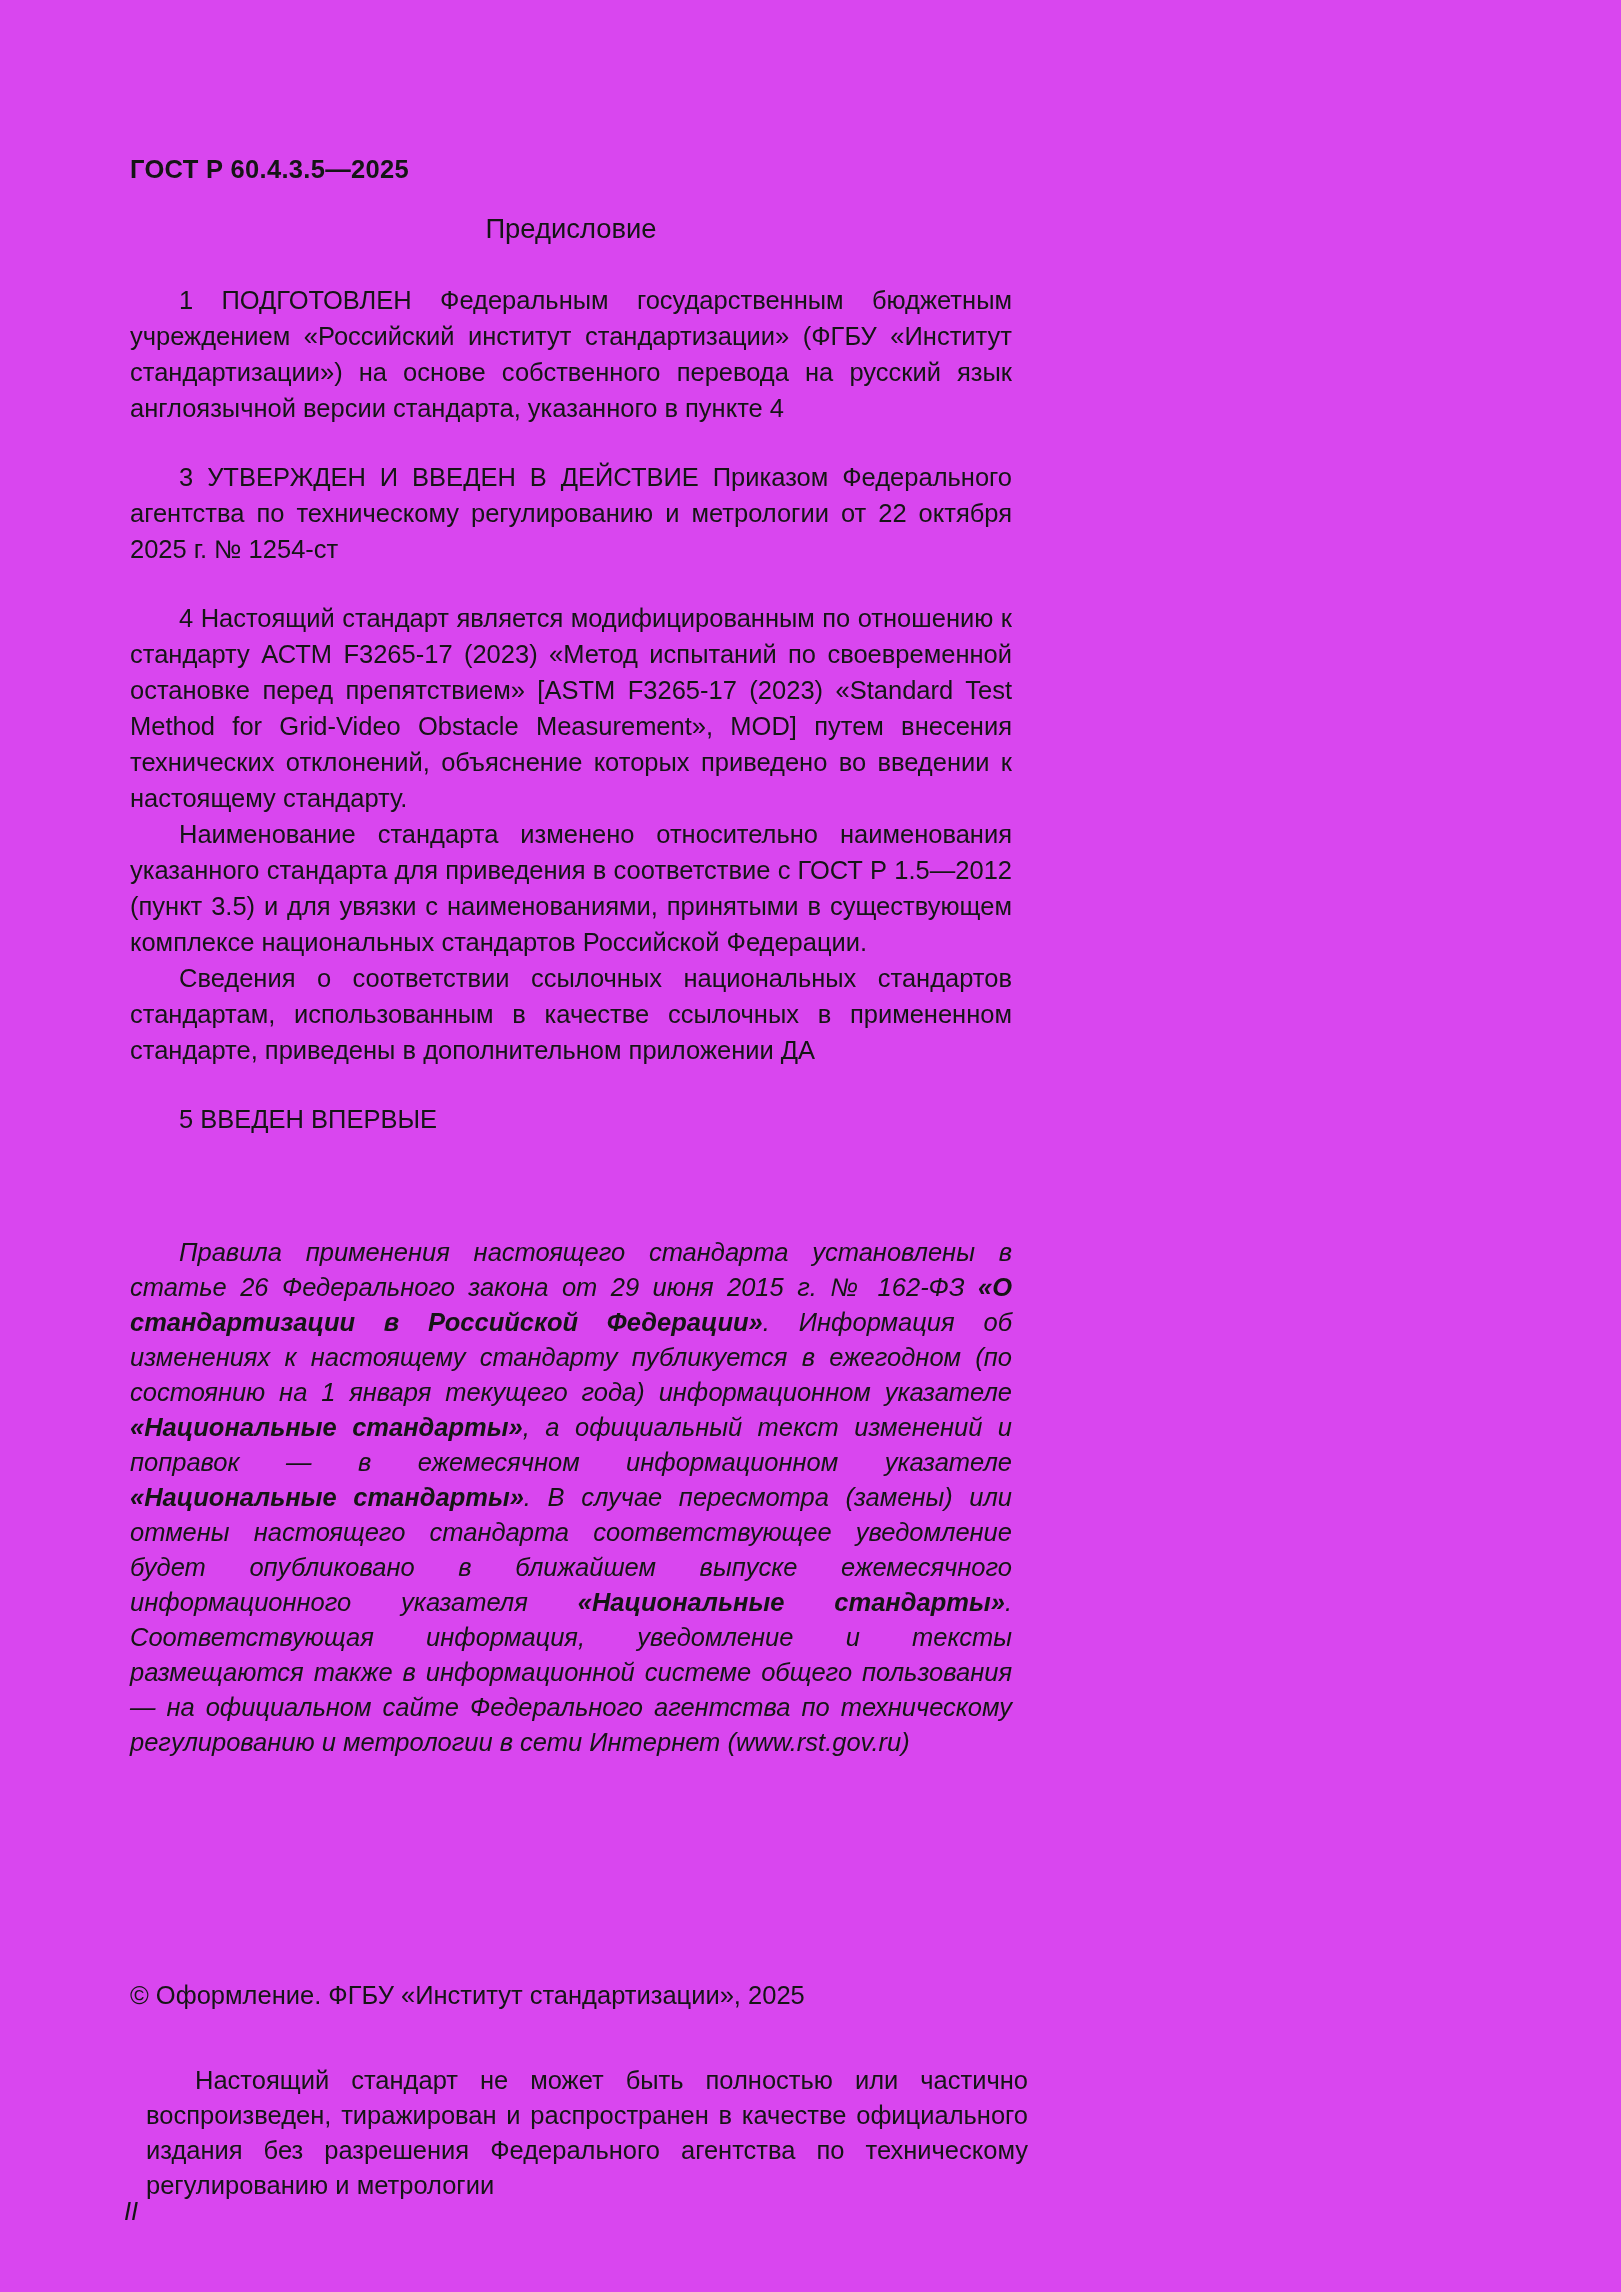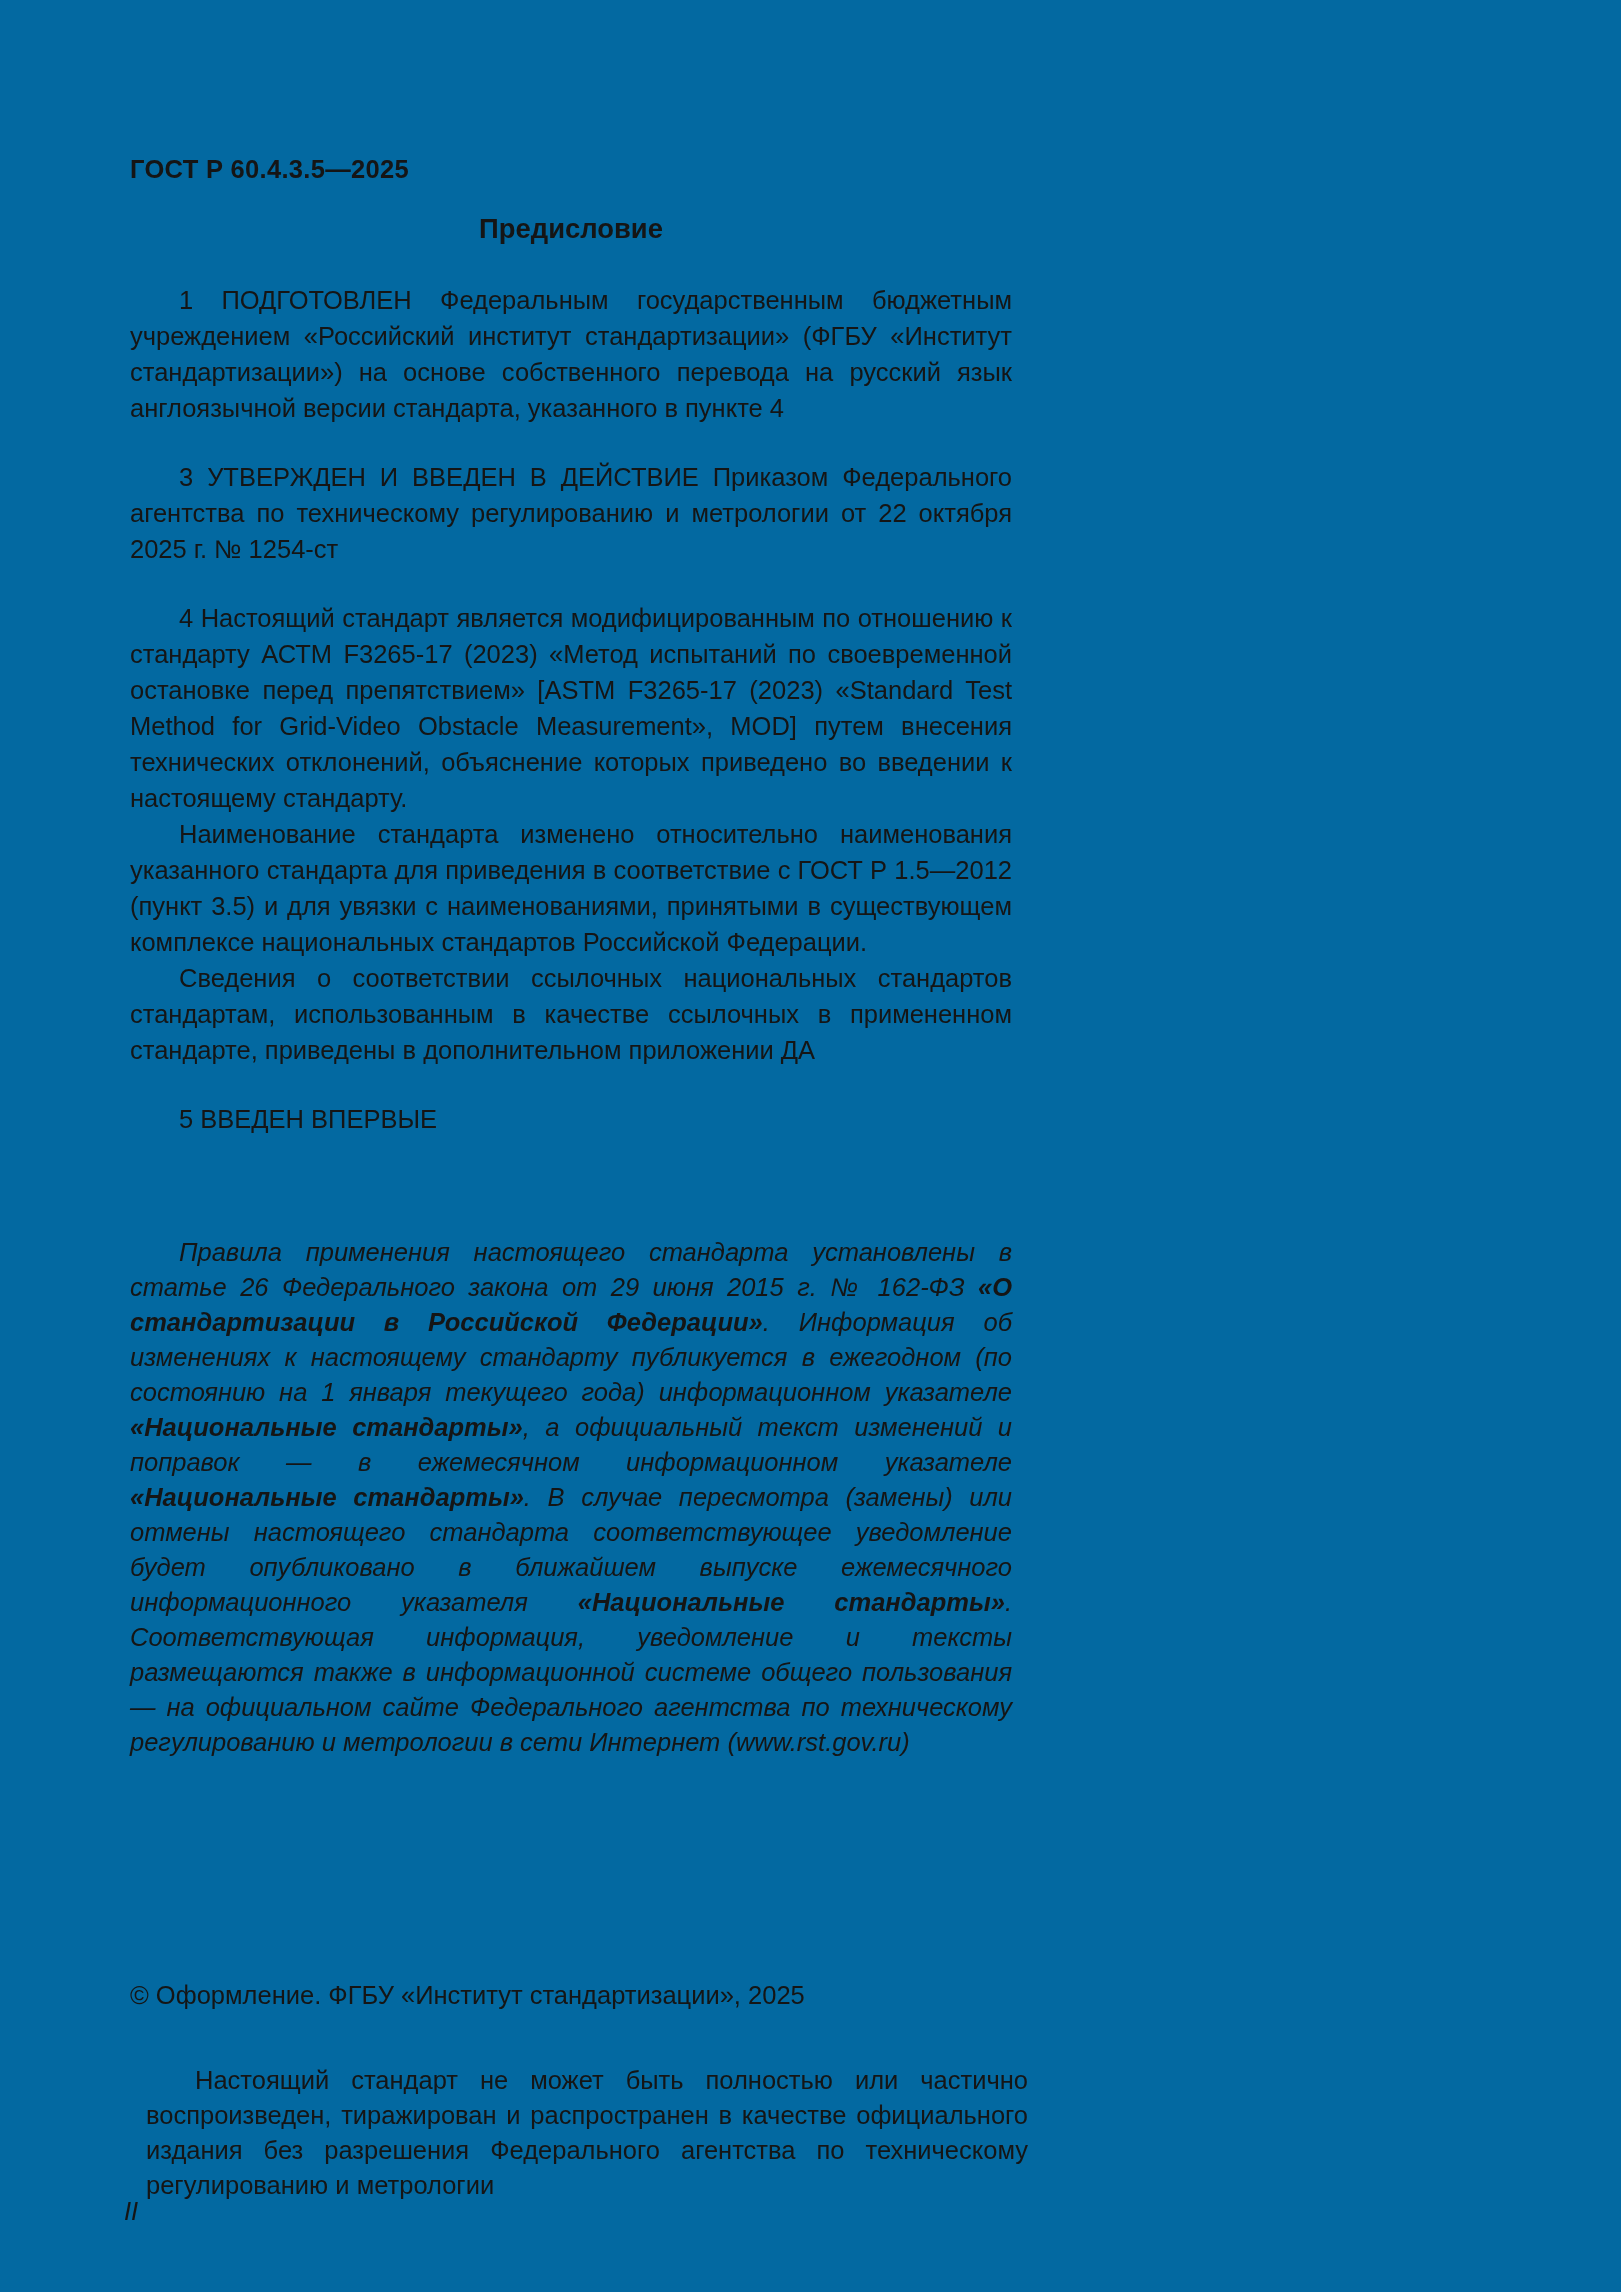--- a/index.html
+++ b/index.html
@@ -4,41 +4,41 @@
 <style>
   html, body {
     margin: 0;
     padding: 0;
     background: #ffffff;
   }
   .page {
     position: relative;
     width: 1621px;
     height: 2293px;
-    background: #0369a1;
+    background: #d946ef;
     color: #151515;
     font-family: "Liberation Sans", "DejaVu Sans", sans-serif;
     font-size: 25.5px;
     overflow: hidden;
   }
   .content {
     position: absolute;
     left: 130px;
     top: 155px;
     width: 882px;
   }
   .doc-number {
     font-weight: bold;
     font-size: 25.5px;
     margin: 0 0 29px 0;
     letter-spacing: 0.3px;
   }
   .title {
     font-size: 27.4px;
-    font-weight: bold;
+    font-weight: normal;
     text-align: center;
     margin: 0 0 37px 0;
   }
   .para {
     margin: 0 0 33px 0;
     text-align: justify;
     text-indent: 49px;
     line-height: 36px;
   }
   .para.sub {

